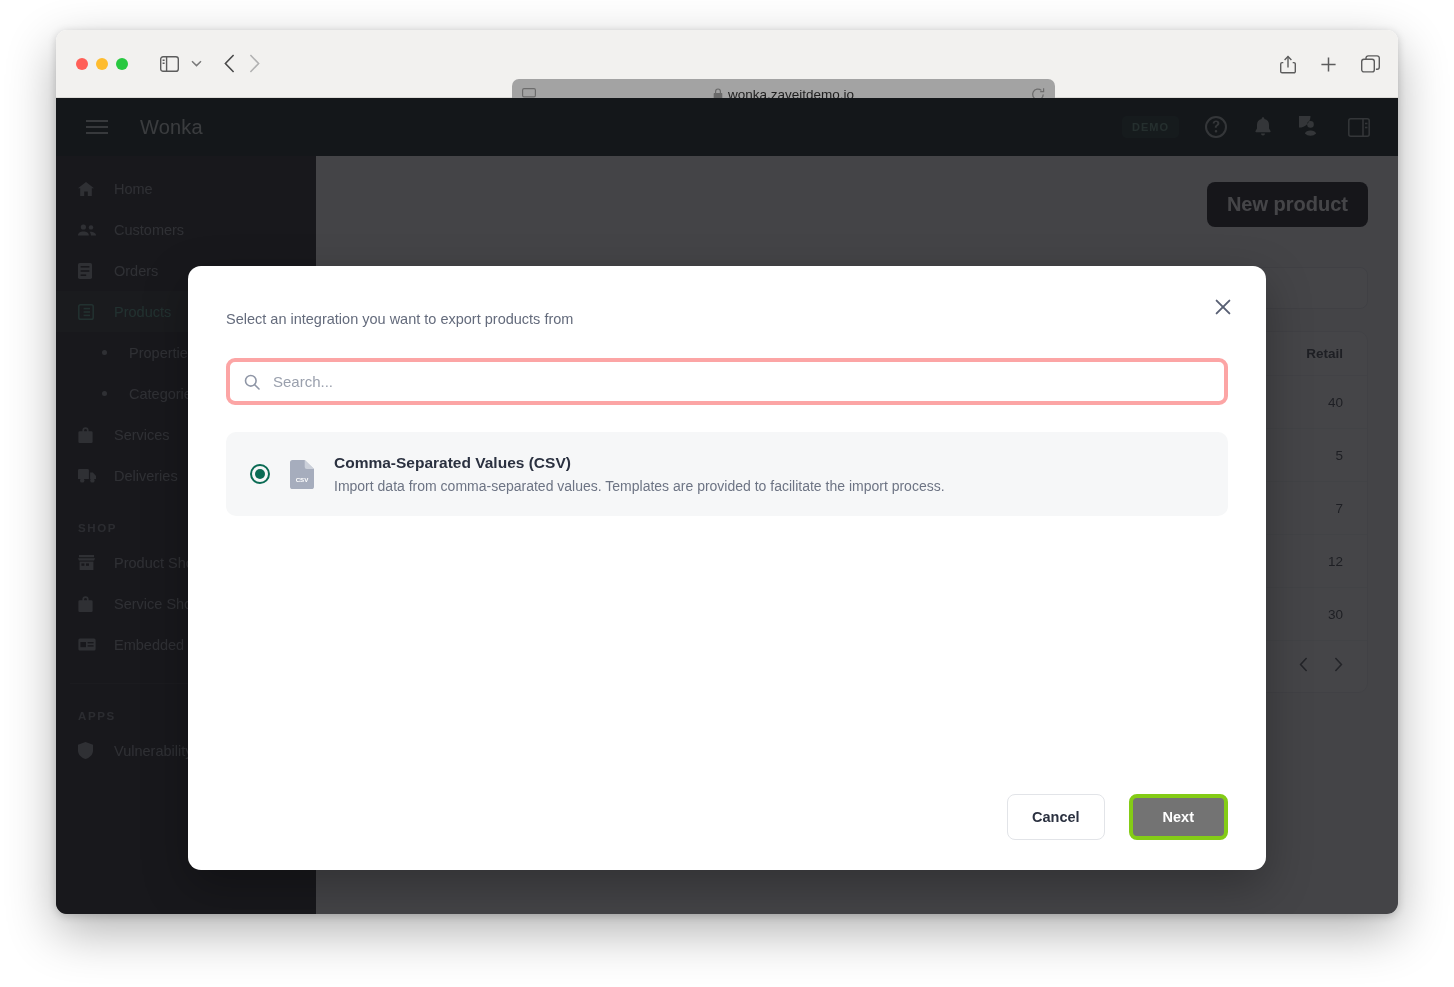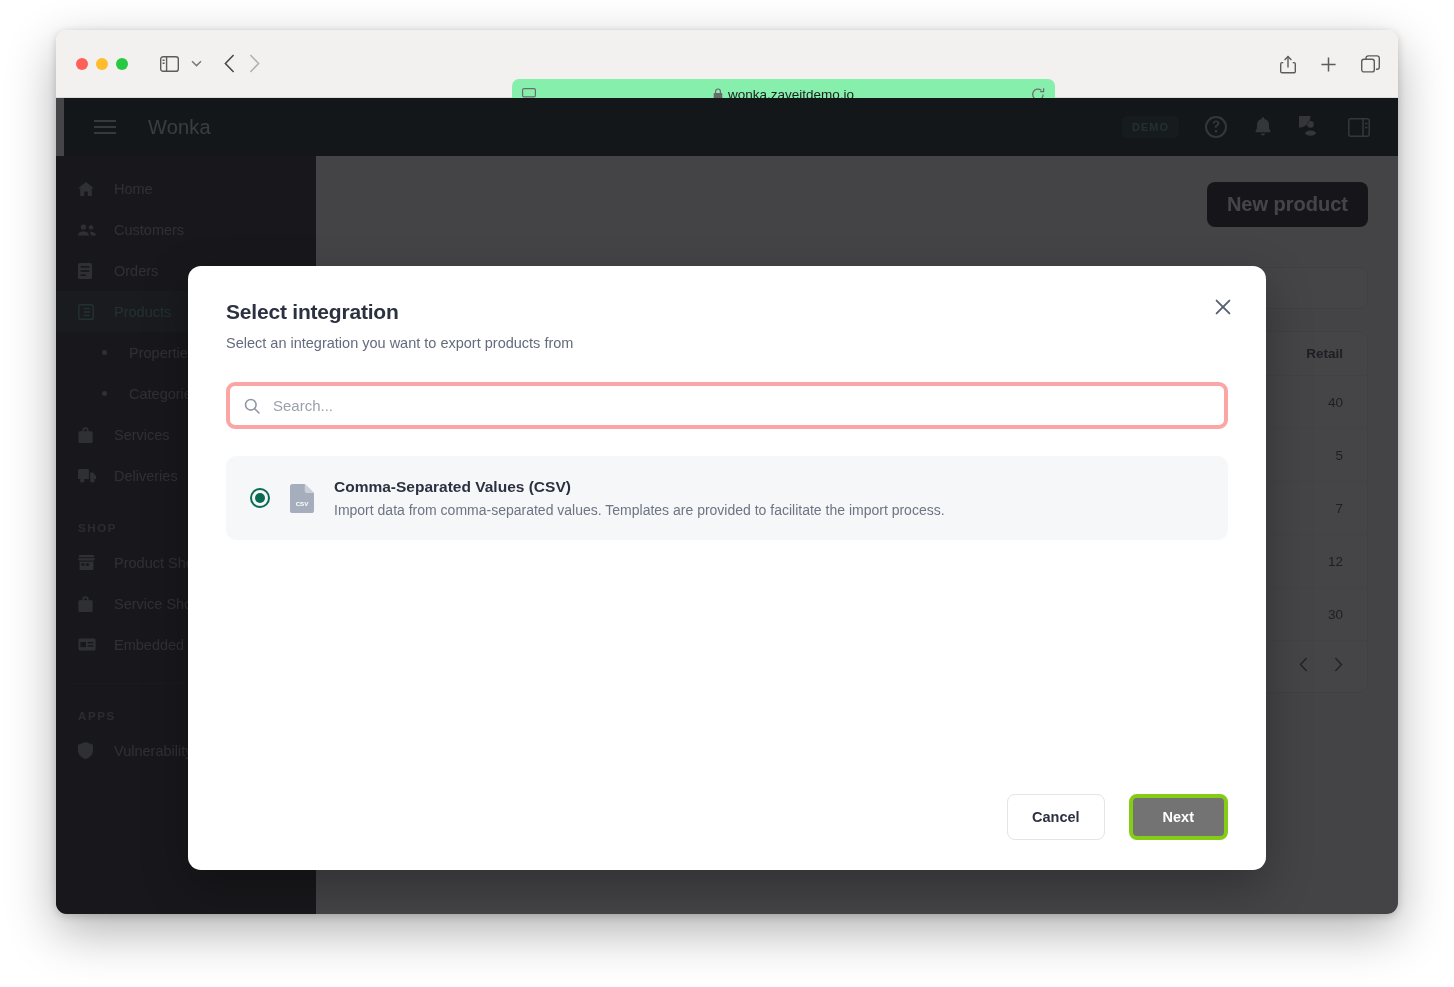--- a/index.html
+++ b/index.html
@@ -43,21 +43,21 @@
   .sidebar-toggle { margin-left: 32px; }
   .chev-small { margin-left: 12px; color: #7a7a7a; }
   .nav-arrows { display: flex; gap: 14px; margin-left: 22px; }
   .nav-back { color: #4a4a4a; }
   .nav-fwd { color: #b2b2b2; }
 
   .url-bar {
     position: absolute;
     left: 456px; top: 49px;
     width: 543px; height: 30px;
-    background: #86efac;
+    background: #a3a3a3;
     border-radius: 7px;
     display: flex;
     align-items: center;
     padding: 0 10px;
   }
   .url-bar .reader-icon { color: #6c6c6c; display:flex; }
   .url-center {
     flex: 1;
     display: flex; align-items: center; justify-content: center;
     gap: 5px;
@@ -79,21 +79,20 @@
     height: 816px;
     background: #ffffff;
     overflow: hidden;
   }
   .app-header {
     height: 58px;
     background: #0c1d1b;
     display: flex;
     align-items: center;
     padding: 0 28px 0 30px;
-    margin-left: 8px;
   }
   .hamburger { display: flex; flex-direction: column; gap: 4px; cursor: pointer; }
   .hamburger span { display: block; width: 22px; height: 2px; background: #b9c2c0; }
   .brand {
     margin-left: 32px;
     font-size: 20px;
     color: #c8d0ce;
     letter-spacing: 0.2px;
   }
   .header-right {
@@ -626,21 +625,20 @@
     <div class="overlay"></div>
 
     <div class="modal">
       <button class="modal-close">
         <svg width="16" height="16" viewBox="0 0 16 16" fill="none" stroke="currentColor" stroke-width="1.9" stroke-linecap="round">
           <line x1="1.6" y1="1.6" x2="14.4" y2="14.4"></line>
             <line x1="14.4" y1="1.6" x2="1.6" y2="14.4"></line>
         </svg>
       </button>
 
-      <div class="modal-title">Select integration</div>
       <div class="modal-subtitle">Select an integration you want to export products from</div>
 
       <div class="search-wrap">
         <span class="s-icon">
           <svg width="16" height="16" viewBox="0 0 16 16" fill="none" stroke="currentColor" stroke-width="1.6">
             <circle cx="6.8" cy="6.8" r="5.3"></circle>
               <line x1="10.7" y1="10.7" x2="15" y2="15" stroke-linecap="round"></line>
           </svg>
         </span>
         <input type="text" value="" placeholder="Search..." style="">

